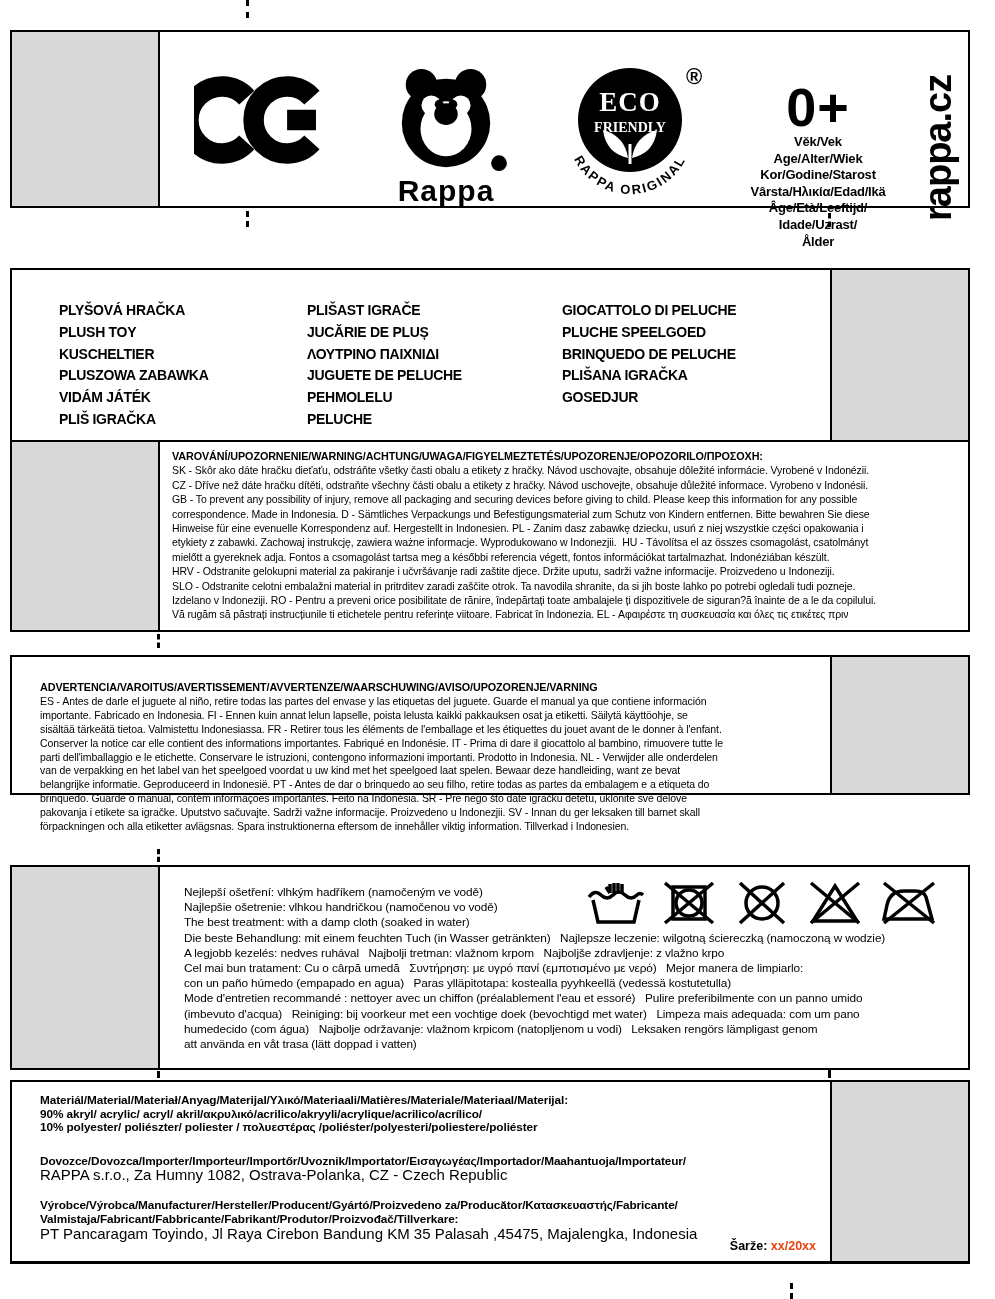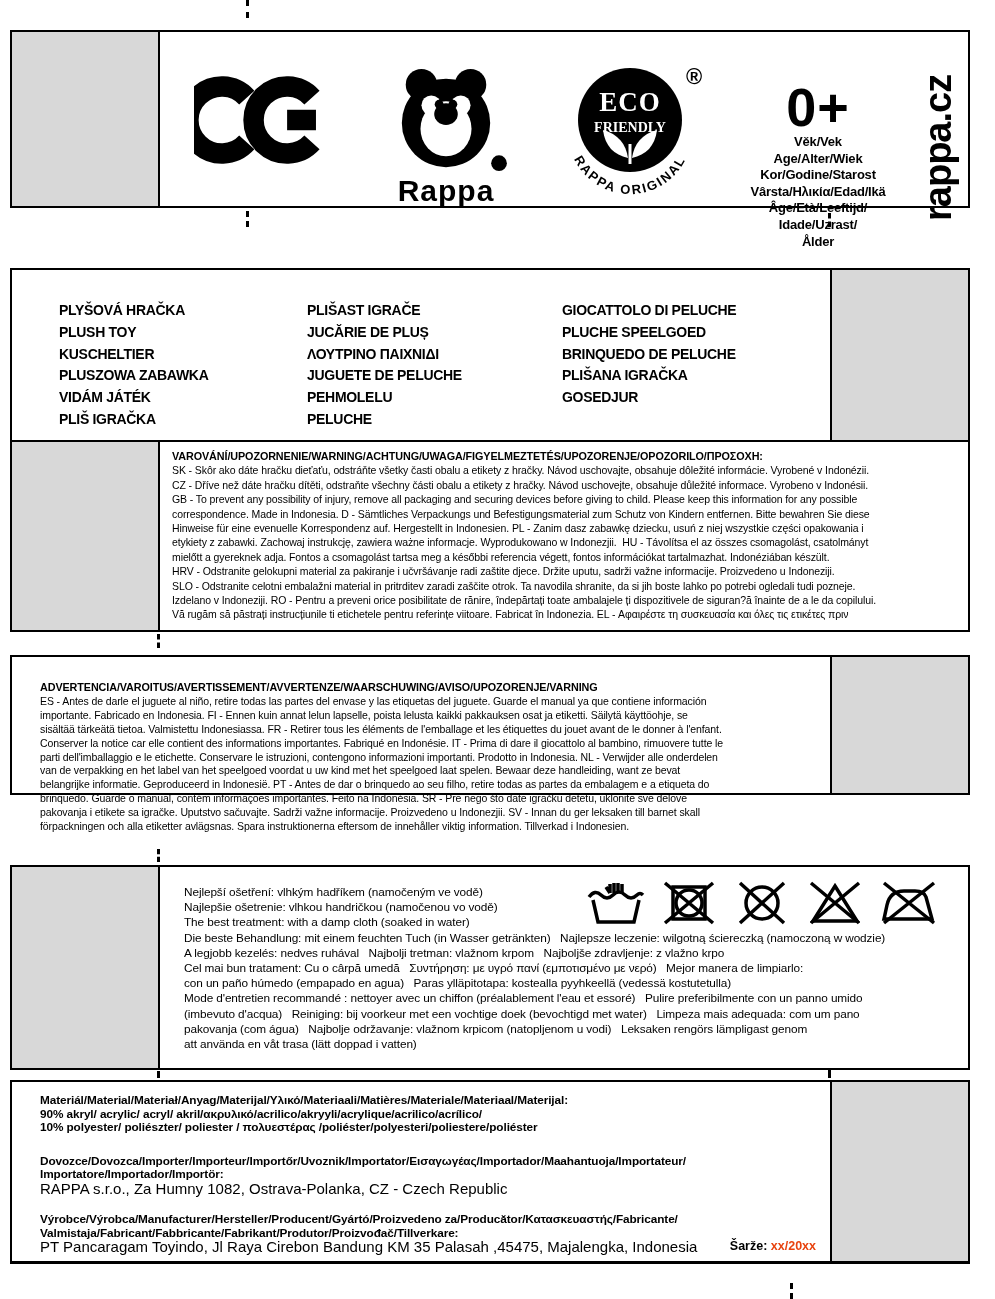--- a/index.html
+++ b/index.html
@@ -231,33 +231,32 @@
     <div class="care-text">
       <div class="cline">Nejlepší ošetření: vlhkým hadříkem (namočeným ve vodě)</div>
       <div class="cline">Najlepšie ošetrenie: vlhkou handričkou (namočenou vo vodě)</div>
       <div class="cline">The best treatment: with a damp cloth (soaked in water)</div>
       <div class="cline">Die beste Behandlung: mit einem feuchten Tuch (in Wasser getränkten)   Najlepsze leczenie: wilgotną ściereczką (namoczoną w wodzie)</div>
       <div class="cline">A legjobb kezelés: nedves ruhával   Najbolji tretman: vlažnom krpom   Najboljše zdravljenje: z vlažno krpo</div>
       <div class="cline">Cel mai bun tratament: Cu o cârpă umedă   Συντήρηση: με υγρό πανί (εμποτισμένο με νερό)   Mejor manera de limpiarlo:</div>
       <div class="cline">con un paño húmedo (empapado en agua)   Paras ylläpitotapa: kostealla pyyhkeellä (vedessä kostutetulla)</div>
       <div class="cline">Mode d'entretien recommandé : nettoyer avec un chiffon (préalablement l'eau et essoré)   Pulire preferibilmente con un panno umido</div>
       <div class="cline">(imbevuto d'acqua)   Reiniging: bij voorkeur met een vochtige doek (bevochtigd met water)   Limpeza mais adequada: com um pano</div>
-      <div class="cline">pakovanja (com água)   Najbolje održavanje: vlažnom krpicom (natopljenom u vodi)   Leksaken rengörs lämpligast genom</div>
+      <div class="cline">humedecido (com água)   Najbolje održavanje: vlažnom krpicom (natopljenom u vodi)   Leksaken rengörs lämpligast genom</div>
       <div class="cline">att använda en våt trasa (lätt doppad i vatten)</div>
     </div>
   </section>
 
   <section class="box sec6">
     <div class="foot-text">
       <div class="fb">Materiál/Material/Materiał/Anyag/Materijal/Υλικό/Materiaali/Matières/Materiale/Materiaal/Materijal:</div>
       <div class="fb">90% akryl/ acrylic/ acryl/ akril/ακρυλικό/acrilico/akryyli/acrylique/acrilico/acrílico/</div>
       <div class="fb">10% polyester/ poliészter/ poliester / πολυεστέρας /poliéster/polyesteri/poliestere/poliéster</div>
       <div class="f-gap"></div>
       <div class="fb">Dovozce/Dovozca/Importer/Importeur/Importőr/Uvoznik/Importator/Εισαγωγέας/Importador/Maahantuoja/Importateur/</div>
-      <div class="fb">Importatore/Importador/Importör:</div>
       <div class="fr">RAPPA s.r.o., Za Humny 1082, Ostrava-Polanka, CZ - Czech Republic</div>
       <div class="f-gap" style="height:17px;"></div>
       <div class="fb">Výrobce/Výrobca/Manufacturer/Hersteller/Producent/Gyártó/Proizvedeno za/Producător/Κατασκευαστής/Fabricante/</div>
       <div class="fb">Valmistaja/Fabricant/Fabbricante/Fabrikant/Produtor/Proizvođač/Tillverkare:</div>
       <div class="fr">PT Pancaragam Toyindo, Jl Raya Cirebon Bandung KM 35 Palasah ,45475, Majalengka, Indonesia</div>
     </div>
     <div class="batch"><span>Šarže: </span><span class="bv">xx/20xx</span></div>
     <div class="gray"></div>
   </section>
 

